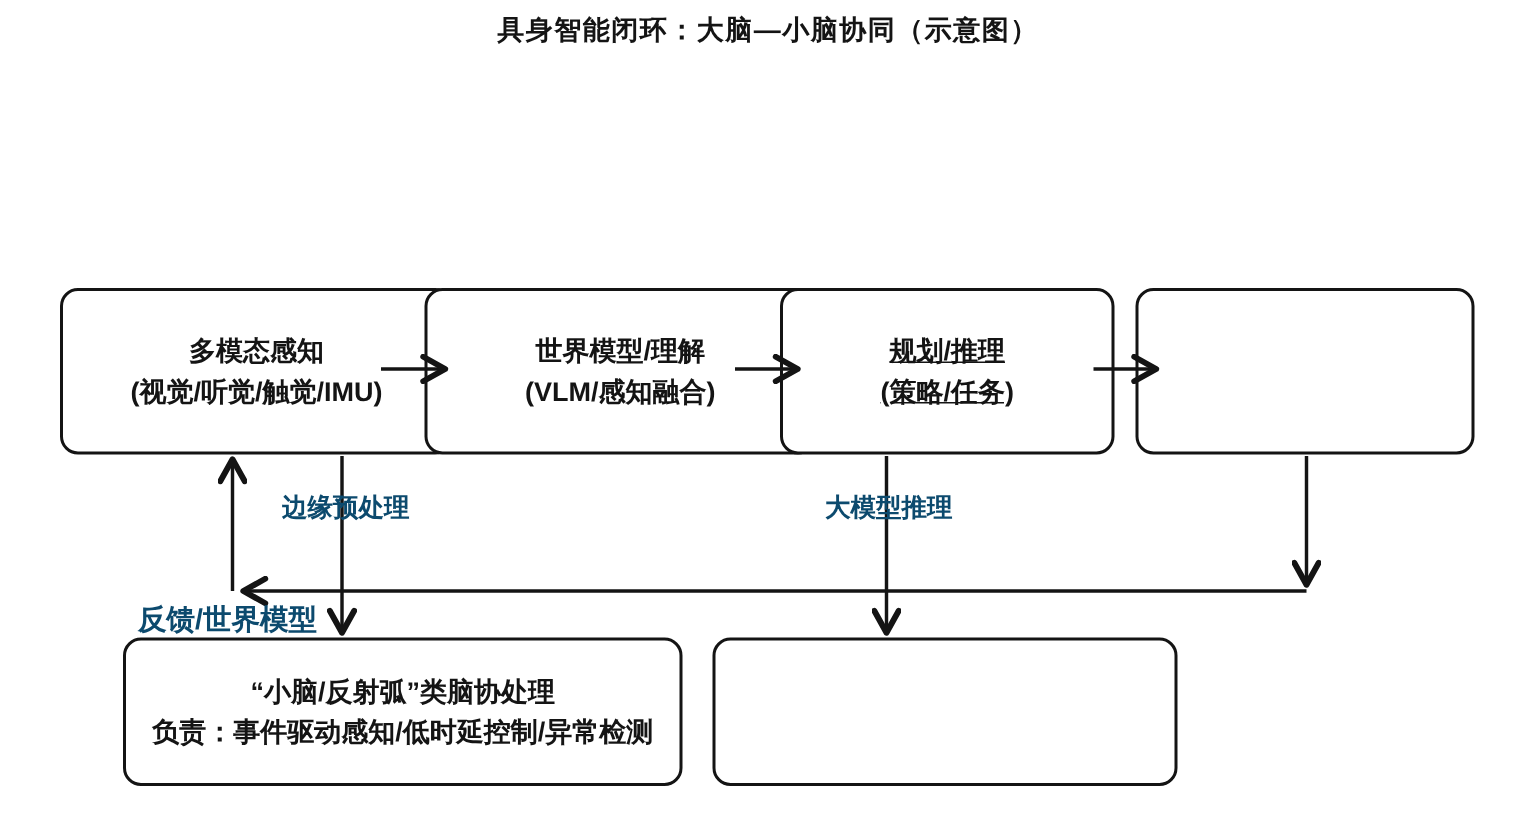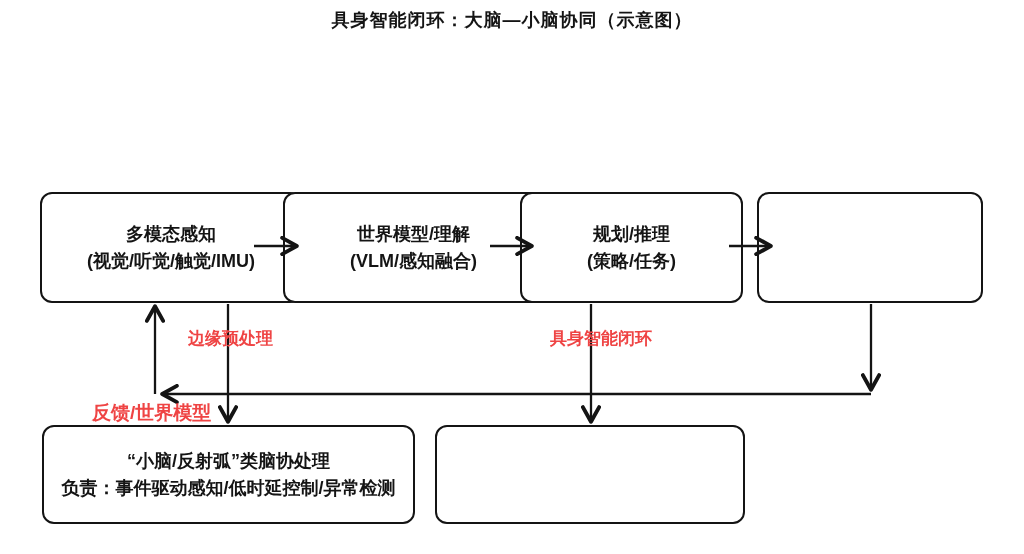--- a/index.html
+++ b/index.html
@@ -35,38 +35,38 @@
     justify-content: center;
     text-align: center;
     font-size: 18px;
     font-weight: 600;
     line-height: 1.5;
     color: #141414;
   }
   .pipeline-box { top: 192px; height: 111px; }
   #box-perception  { left: 40px;  width: 262px; }
   #box-world-model { left: 283px; width: 261px; }
-  #box-planning    { left: 520px; width: 223px; }
+  #box-planning    { left: 520px; width: 223px; text-decoration: underline; }
   #box-motion      { left: 757px; width: 226px; }
 
-  .compute-box { top: 425px; height: 99px; }
+  .compute-box { top: 425px; height: 99px; margin-left: 40px; }
   #box-cerebellum { left: 42px;  width: 373px; font-size: 18px; }
   #box-brain      { left: 435px; width: 310px; font-size: 18px; }
 
   .wires {
     position: absolute;
     top: 0; left: 0;
     width: 1024px; height: 554px;
     pointer-events: none;
   }
   .wire-label {
     position: absolute;
     font-size: 17px;
     font-weight: 600;
-    color: #ef4444;
+    color: #0c4a6e;
     white-space: nowrap;
   }
   #label-edge-preprocess { left: 188px; top: 327px; }
   #label-llm-inference   { left: 550px; top: 327px; }
   #label-feedback        { left: 92px;  top: 400px; font-size: 19px; }
 </style>
 </head>
 <body>
 
 <div class="stage">
@@ -108,16 +108,16 @@
 
       <line x1="155" y1="394" x2="155" y2="307" marker-end="url(#arrowhead)"></line>
       <line x1="228" y1="304" x2="228" y2="421" marker-end="url(#arrowhead)"></line>
       <line x1="591" y1="304" x2="591" y2="421" marker-end="url(#arrowhead)"></line>
       <line x1="871" y1="304" x2="871" y2="389" marker-end="url(#arrowhead)"></line>
       <line x1="871" y1="394" x2="163" y2="394" marker-end="url(#arrowhead)"></line>
     </g>
   </svg>
 
   <div class="wire-label" id="label-edge-preprocess">边缘预处理</div>
-  <div class="wire-label" id="label-llm-inference">具身智能闭环</div>
+  <div class="wire-label" id="label-llm-inference">大模型推理</div>
   <div class="wire-label" id="label-feedback">反馈/世界模型</div>
 
 </div>
 
 </body></html>

